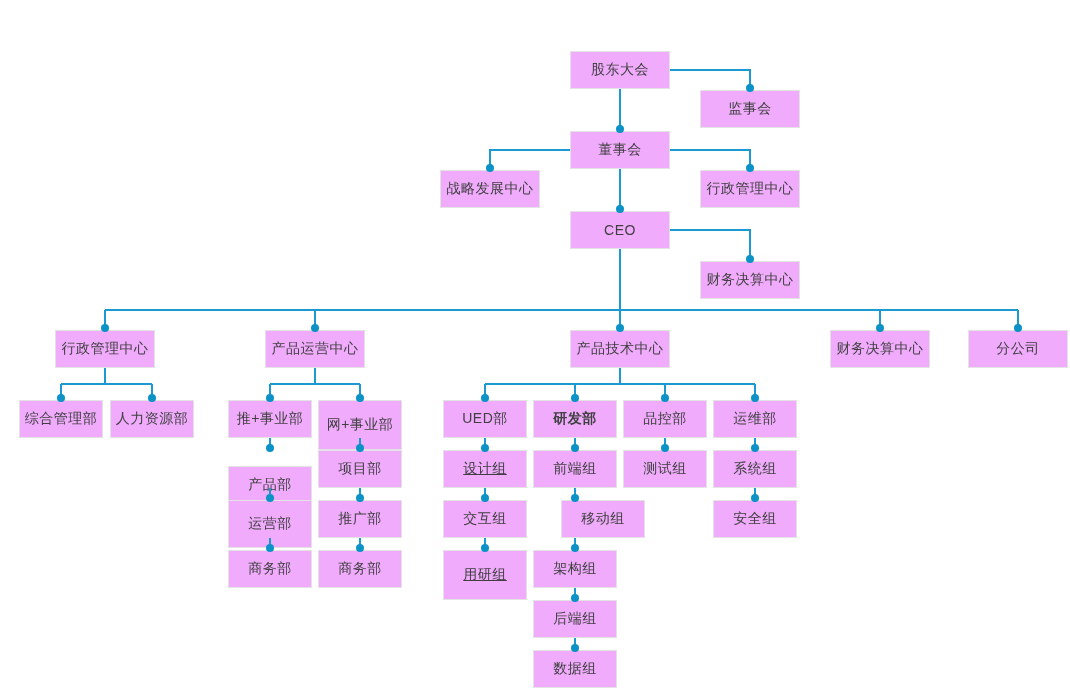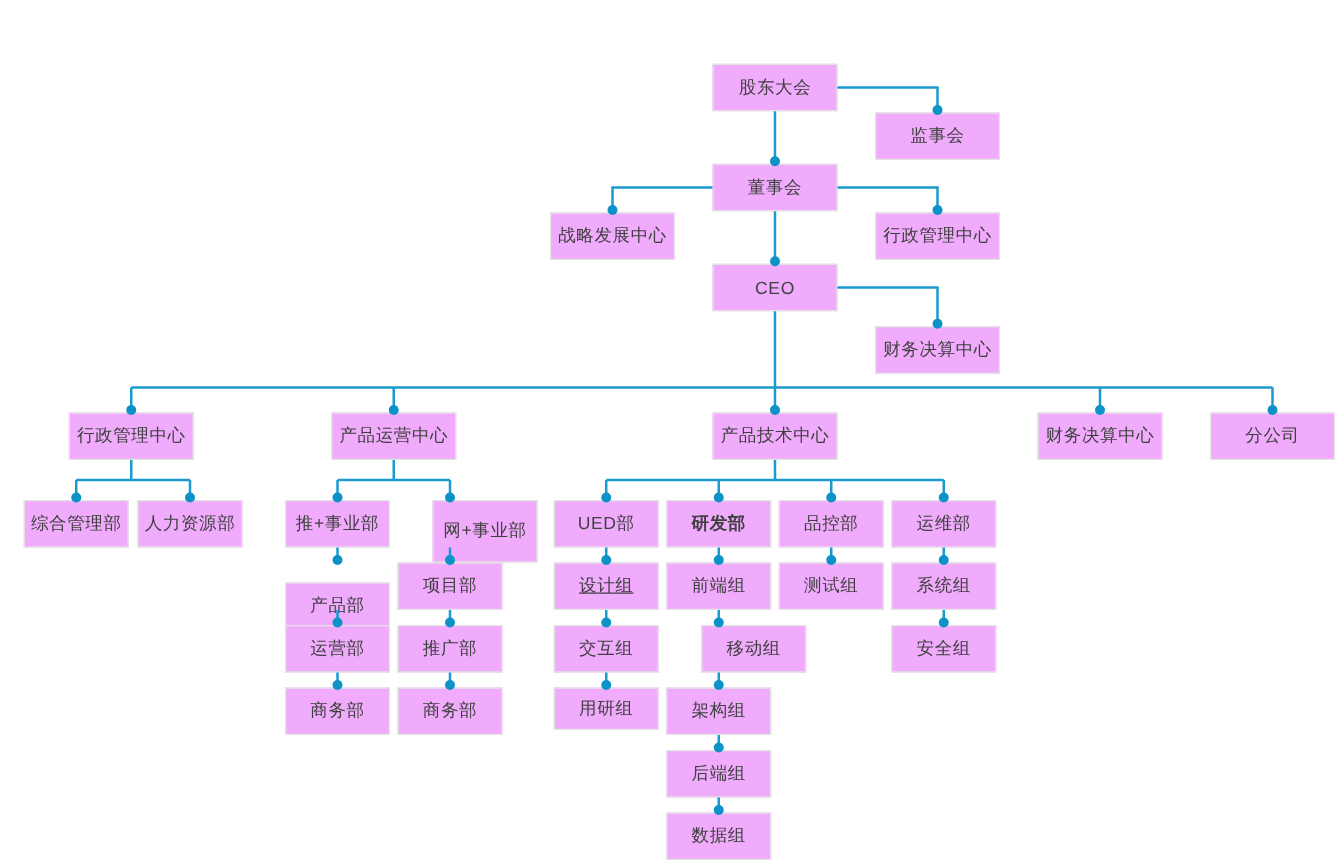--- a/index.html
+++ b/index.html
@@ -67,27 +67,27 @@
       </div>
       <div class="node" style="left: 19px; top: 400px; width: 84px; height: 38px;">
         <span>综合管理部</span>
       </div>
       <div class="node" style="left: 110px; top: 400px; width: 84px; height: 38px;">
         <span>人力资源部</span>
       </div>
       <div class="node" style="left: 228px; top: 400px; width: 84px; height: 38px;">
         <span>推+事业部</span>
       </div>
-      <div class="node" style="left: 318px; top: 400px; width: 84px; height: 50px; margin-left: 28px;">
+      <div class="node" style="left: 318px; top: 400px; width: 84px; height: 50px;">
         <span>网+事业部</span>
       </div>
       <div class="node" style="left: 228px; top: 450px; width: 84px; height: 38px; margin-top: 16px;">
         <span>产品部</span>
       </div>
-      <div class="node" style="left: 228px; top: 500px; width: 84px; height: 38px;">
+      <div class="node" style="left: 228px; top: 500px; width: 84px; height: 48px;">
         <span>运营部</span>
       </div>
       <div class="node" style="left: 228px; top: 550px; width: 84px; height: 38px;">
         <span>商务部</span>
       </div>
       <div class="node" style="left: 318px; top: 450px; width: 84px; height: 38px;">
         <span>项目部</span>
       </div>
       <div class="node" style="left: 318px; top: 500px; width: 84px; height: 38px; font-family: Liberation Serif, serif;">
         <span>推广部</span>
@@ -97,21 +97,21 @@
       </div>
       <div class="node" style="left: 443px; top: 400px; width: 84px; height: 38px;">
         <span>UED部</span>
       </div>
       <div class="node" style="left: 443px; top: 450px; width: 84px; height: 38px; text-decoration: underline;">
         <span>设计组</span>
       </div>
       <div class="node" style="left: 443px; top: 500px; width: 84px; height: 38px;">
         <span>交互组</span>
       </div>
-      <div class="node" style="left: 443px; top: 550px; width: 84px; height: 34px;">
+      <div class="node" style="left: 443px; top: 550px; width: 84px; height: 50px; text-decoration: underline;">
         <span>用研组</span>
       </div>
       <div class="node" style="left: 533px; top: 400px; width: 84px; height: 38px; font-weight: bold;">
         <span>研发部</span>
       </div>
       <div class="node" style="left: 533px; top: 450px; width: 84px; height: 38px;">
         <span>前端组</span>
       </div>
       <div class="node" style="left: 561px; top: 500px; width: 84px; height: 38px;">
         <span>移动组</span>

